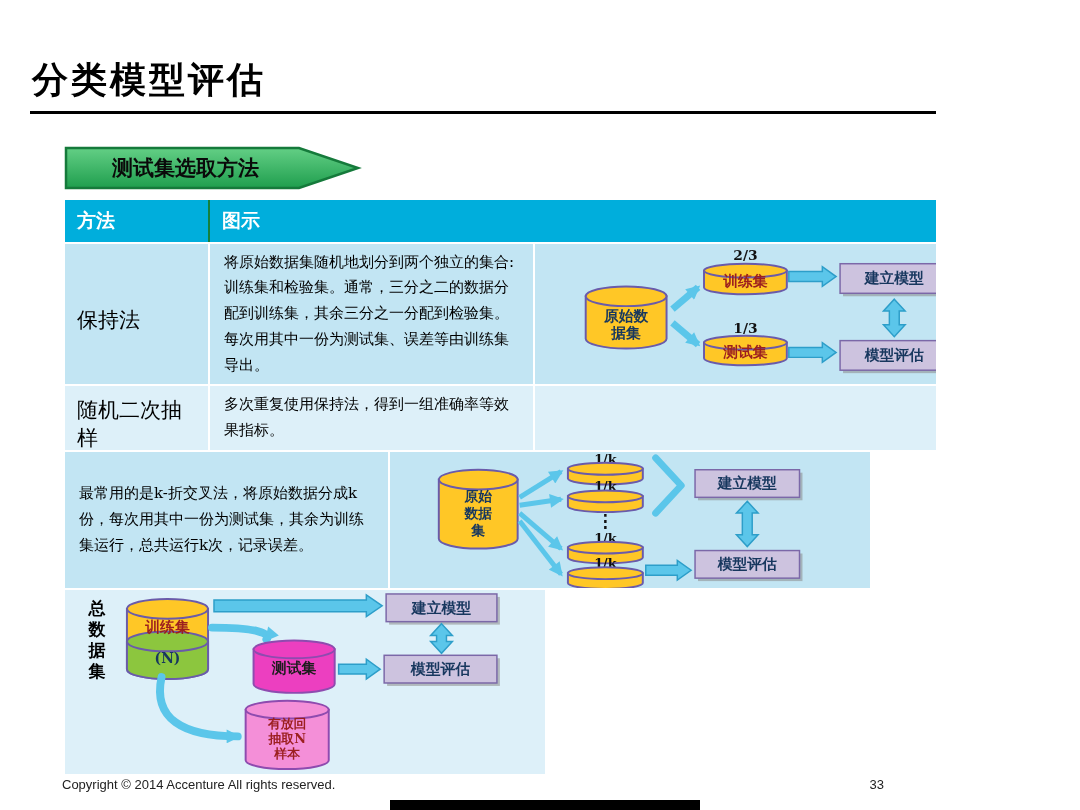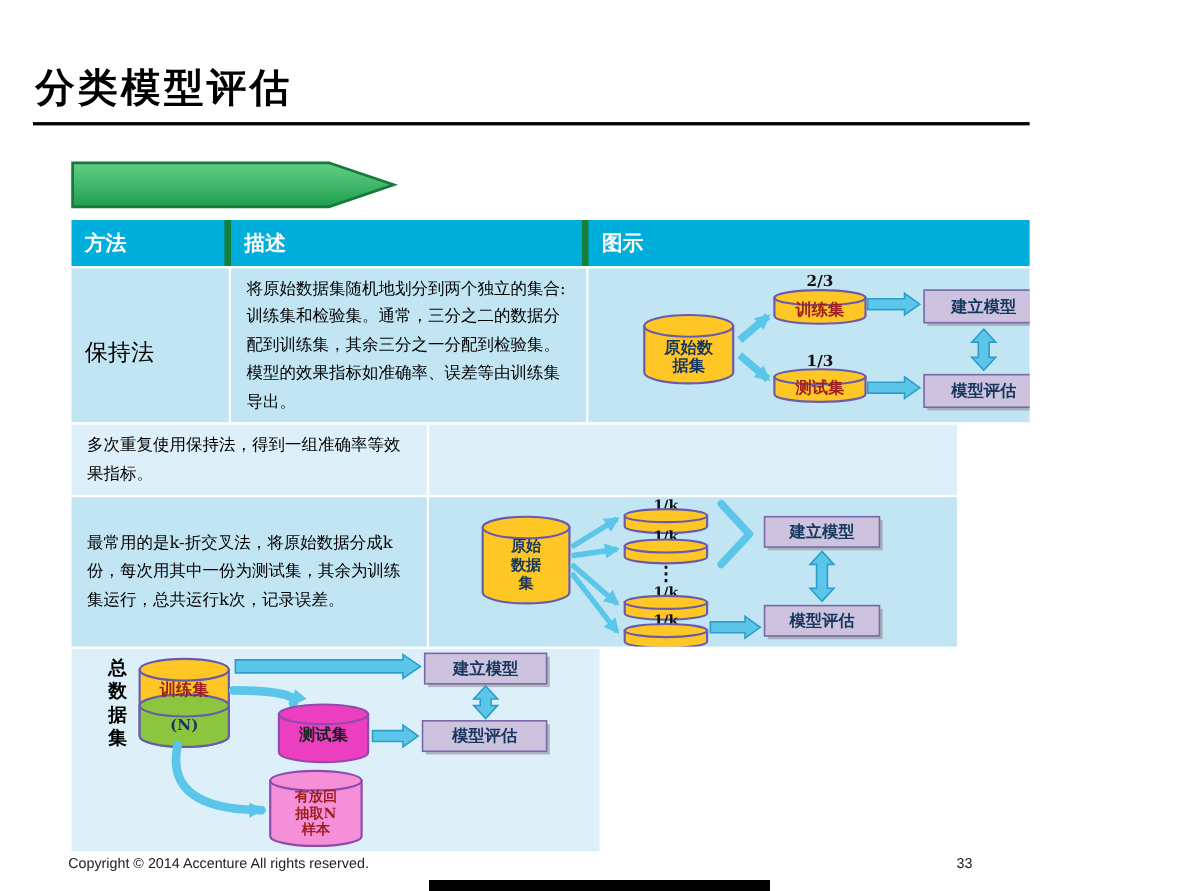--- a/index.html
+++ b/index.html
@@ -3,21 +3,21 @@
 <meta charset="utf-8">
 <style>
   html,body{margin:0;padding:0;background:#fff;}
   .slide{position:relative;width:936px;height:810px;background:#fff;overflow:hidden;font-family:"DejaVu Serif",serif;}
   .title{position:absolute;left:32px;top:56px;margin:0;font-size:36px;font-weight:bold;color:#000;letter-spacing:3px;}
   .title-rule{position:absolute;left:30px;top:111px;width:1020px;height:3px;background:#000;}
   .banner{position:absolute;left:63px;top:141px;width:300px;height:54px;}
   .banner svg{position:absolute;left:0;top:0;}
   .banner-text{position:absolute;left:0;top:0;width:245px;height:54px;display:flex;align-items:center;justify-content:center;font-size:21px;font-weight:bold;color:#0a0a0a;}
   .thead{position:absolute;left:65px;top:200px;width:950px;height:42px;display:flex;background:#00AEDC;color:#fff;font-weight:bold;font-size:19px;}
-  .th{display:flex;align-items:center;padding-left:12px;box-sizing:border-box;border-right:6px solid #15803d;}
+  .th{display:flex;align-items:center;padding-left:12px;box-sizing:border-box;border-right:2px solid #15803d;}
   .th-method{width:145px}.th-desc{width:325px}.th-diagram{width:480px;border-right:none}
   .row{position:absolute;left:65px;width:950px;display:flex;border-top:2px solid #fff;box-sizing:border-box;}
   .row .cell{box-sizing:border-box;border-right:2px solid #fff;height:100%;}
   .row .diagram{border-right:none}
   .blue .cell{background:#C2E5F3}
   .lite .cell{background:#DDF0F9}
   .row1{top:242px;height:142px}
   .row2{top:384px;height:66px}
   .row3{top:450px;height:138px}
   .row4{top:588px;height:186px}
@@ -32,21 +32,21 @@
   .cylG{fill:#8CC63E;stroke:#6A5BAA;stroke-width:2}
   .cylM{fill:#EC3FC0;stroke:#8E4BAF;stroke-width:2}
   .cylP{fill:#F48FD8;stroke:#8E4BAF;stroke-width:2}
   .box{fill:#CDC3DF;stroke:#7B68A8;stroke-width:1.5}
   .shadow{fill:#8a8a8a;opacity:.55}
   .arrP{fill:#5BC6EA;stroke:#2D9EC9;stroke-width:1.5}
   .arrL{stroke:#5BC6EA;stroke-width:7;fill:none}
   .arrL5{stroke:#5BC6EA;stroke-width:5;fill:none}
   .curveArr{stroke:#5BC6EA;stroke-width:8;fill:none;stroke-linecap:round}
   .bracket{stroke:#5BC6EA;stroke-width:7;fill:none;stroke-linecap:round;stroke-linejoin:round}
-  .vlabel{position:absolute;left:32px;top:8px;width:20px;font-size:17px;font-weight:bold;line-height:21px;text-align:center;color:#000;word-break:break-all;}
+  .vlabel{position:absolute;left:22px;top:8px;width:20px;font-size:17px;font-weight:bold;line-height:21px;text-align:center;color:#000;word-break:break-all;}
   .footer{position:absolute;left:62px;top:777px;font-size:13px;color:#222;font-family:"Liberation Sans",sans-serif;}
   .pageno{position:absolute;right:52px;top:777px;font-size:13px;color:#222;font-family:"Liberation Sans",sans-serif;}
   .bottom-bar{position:absolute;left:390px;top:800px;width:310px;height:10px;background:#000;}
 </style>
 </head>
 <body>
 
 <div class="slide">
 
   <svg width="0" height="0" style="position:absolute">
@@ -61,31 +61,31 @@
     </defs>
   </svg>
 
   <h1 class="title">分类模型评估</h1>
   <div class="title-rule"></div>
 
   <div class="banner">
     <svg width="300" height="54" viewBox="0 0 300 54">
       <polygon points="3,7 236,7 295,27 236,47 3,47" fill="url(#gGreen)" stroke="#157A3B" stroke-width="2.5"></polygon>
     </svg>
+    <span class="banner-text">测试集选取方法</span>
   </div>
 
   <div class="thead">
     <div class="th th-method">方法</div>
-    <div class="th th-desc">描述</div>
     <div class="th th-diagram">图示</div>
   </div>
 
   <div class="row row1 blue">
     <div class="cell method">保持法</div>
-    <div class="cell desc">将原始数据集随机地划分到两个独立的集合:训练集和检验集。通常，三分之二的数据分配到训练集，其余三分之一分配到检验集。模型的效果指标如准确率、误差等由训练集导出。</div>
+    <div class="cell desc">将原始数据集随机地划分到两个独立的集合:训练集和检验集。通常，三分之二的数据分配到训练集，其余三分之一分配到检验集。每次用其中一份为测试集、误差等由训练集导出。</div>
     <div class="cell diagram">
       <svg class="dsvg" viewBox="0 0 480 142">
         <g>
           <path d="M48,53 L48,96 A41,10 0 0 0 130,96 L130,53 Z" class="cylY"></path>
           <ellipse cx="89" cy="53" rx="41" ry="10" class="cylY"></ellipse>
           <text x="89" y="78" class="t15 navy">原始数</text>
           <text x="89" y="95" class="t15 navy">据集</text>
         </g>
         <line x1="136" y1="66" x2="162" y2="44" class="arrL" marker-end="url(#mAr)"></line>
         <line x1="136" y1="80" x2="162" y2="102" class="arrL" marker-end="url(#mAr)"></line>
@@ -112,20 +112,21 @@
           <rect x="309" y="101" width="110" height="30" class="shadow"></rect>
           <rect x="306" y="98" width="110" height="30" class="box"></rect>
           <text x="361" y="118" class="t15 navy">模型评估</text>
         </g>
         <polygon points="254,105 288,105 288,100 302,110 288,120 288,115 254,115" class="arrP"></polygon>
       </svg>
     </div>
   </div>
 
   <div class="row row2 lite">
+    <div class="cell method">随机二次抽样</div>
     <div class="cell desc">多次重复使用保持法，得到一组准确率等效果指标。</div>
     <div class="cell diagram"></div>
   </div>
 
   <div class="row row3 blue">
     <div class="cell desc">最常用的是k-折交叉法，将原始数据分成k份，每次用其中一份为测试集，其余为训练集运行，总共运行k次，记录误差。</div>
     <div class="cell diagram">
       <svg class="dsvg" viewBox="0 0 480 138">
         <g>
           <path d="M46,28 L46,88 A40,10 0 0 0 126,88 L126,28 Z" class="cylY"></path>

